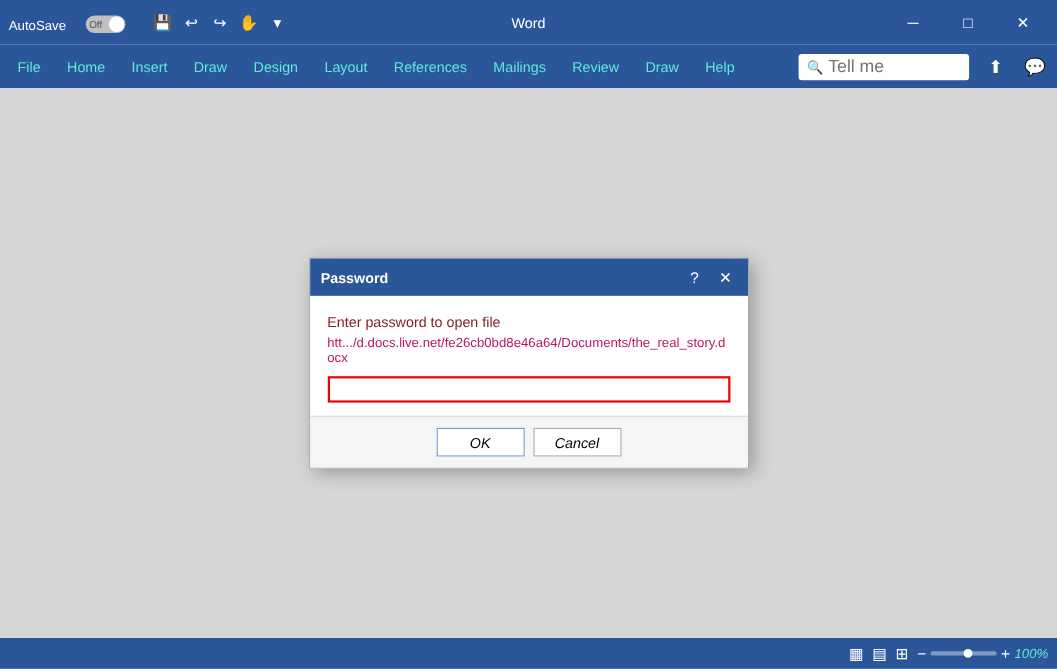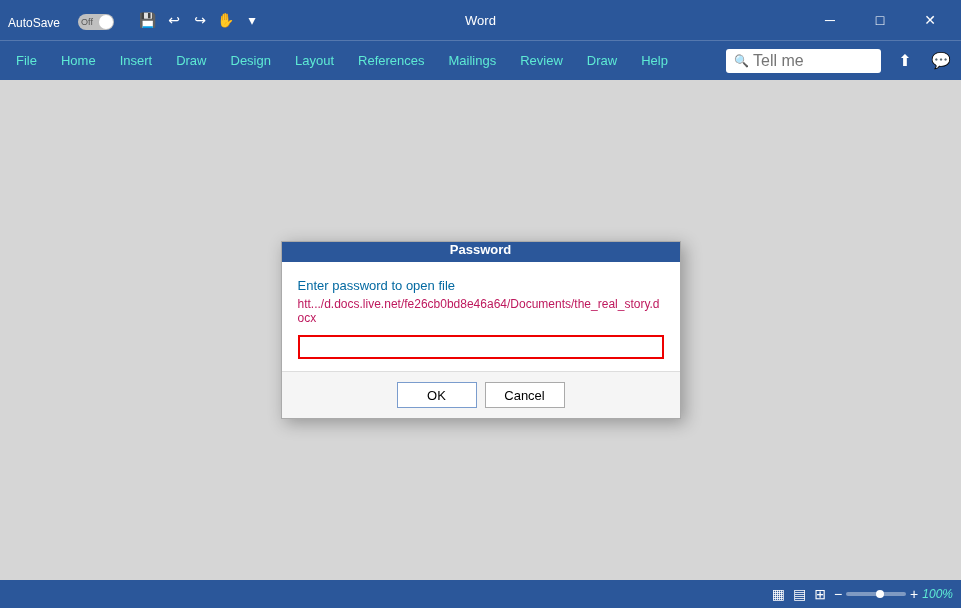--- a/index.html
+++ b/index.html
@@ -160,42 +160,41 @@
       align-items: center;
       justify-content: center;
     }
     .dialog {
       width: 400px;
       background: #f5f5f5;
       border: 1px solid #aaa;
       box-shadow: 4px 4px 16px rgba(0,0,0,0.3);
     }
     .dialog-titlebar {
-      height: 20px;
+      height: 34px;
       background: #2b579a;
       display: flex;
       align-items: center;
       justify-content: space-between;
       padding: 0 10px;
       color: white;
-      flex-direction: column;
     }
     .dialog-title { font-size: 13px; font-weight: 600; }
     .dialog-titlebar-icons { display: flex; align-items: center; gap: 8px; }
     .dialog-icon-btn {
       color: white; font-size: 14px; cursor: pointer;
       width: 20px; height: 20px; display: flex; align-items: center; justify-content: center;
     }
     .dialog-body {
       padding: 16px 16px 12px 16px;
       background: white;
     }
     .dialog-message {
       font-size: 13px;
-      color: #0369a1;
+      color: #7f1d1d;
       margin-bottom: 4px;
     }
     .dialog-filepath {
       font-size: 12px;
       color: #be185d;
       margin-bottom: 10px;
       word-break: break-all;
     }
     .dialog-input {
       width: 100%;
@@ -214,21 +213,21 @@
       background: #f5f5f5;
       border-top: 1px solid #ddd;
     }
     .dialog-btn {
       width: 80px;
       height: 26px;
       font-size: 13px;
       cursor: pointer;
       border: 1px solid #aaa;
       background: white;
-      display: flex; align-items: center; justify-content: center;
+      display: flex; align-items: center; justify-content: center; font-style: italic;
     }
     .dialog-btn.ok-btn {
       border: 1px solid #7a9ccd;
       background: white;
     }
   </style>
 </head>
 <body>
 
 <div class="title-bar">

